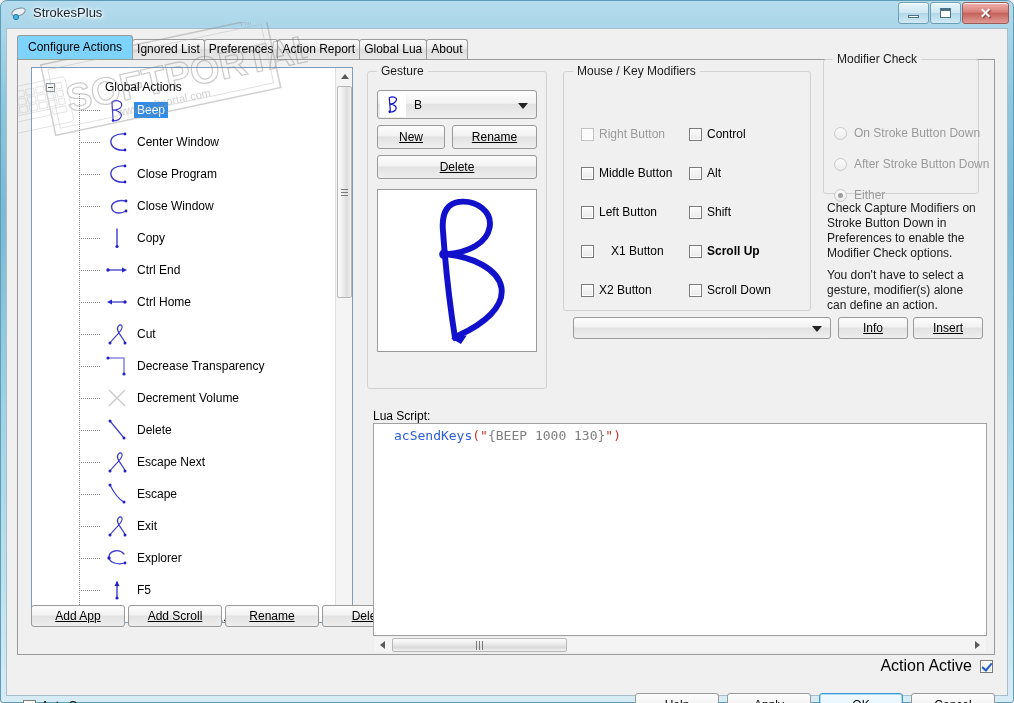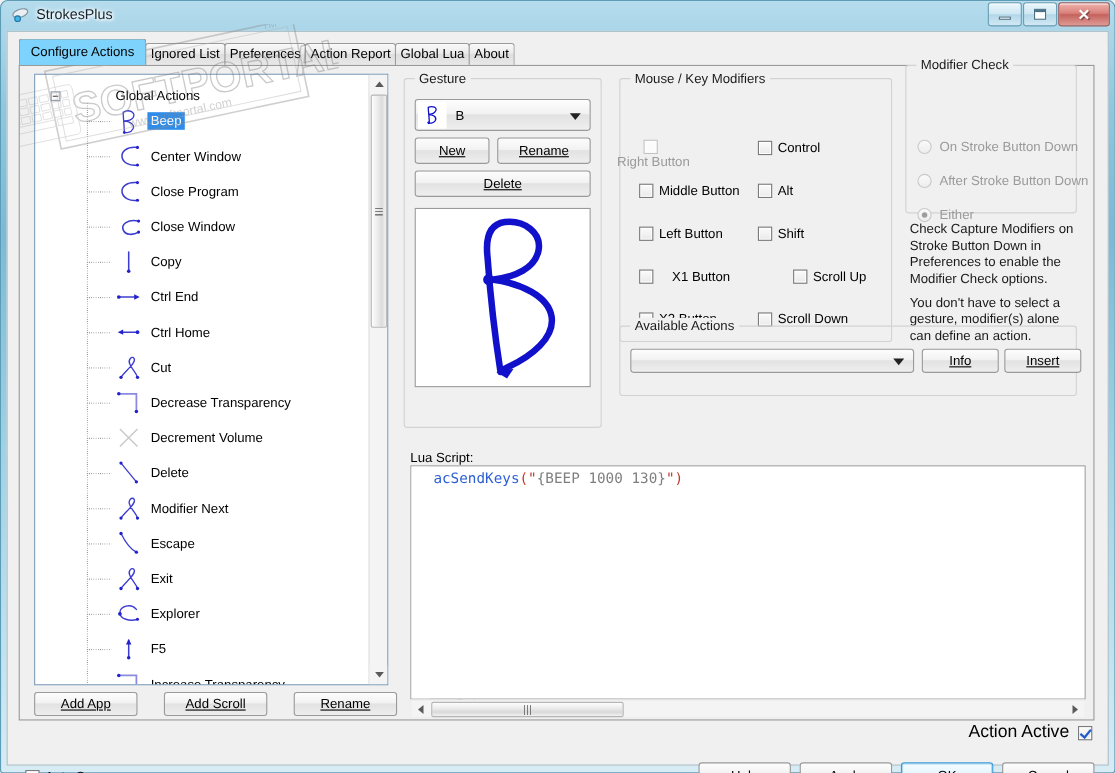--- a/index.html
+++ b/index.html
@@ -385,21 +385,21 @@
               <span class="tree-label">Delete</span>
             </div>
             <div class="tree-row">
               <span class="vline"></span>
               <span class="dotline"></span>
               <span class="gest-ico"><svg viewBox="0 0 26 26" width="30" height="26">
                   <path d="M6 22 C10 16 20 9 18 5 C16 2 12 6 14 10 C16 15 20 18 21 22" fill="none" stroke="#3c3cd0" stroke-width="1.2" stroke-linecap="round"></path>
                   <circle cx="6" cy="22" r="1.5" fill="#2222cc"></circle>
                   <circle cx="21" cy="22" r="1.5" fill="#2222cc"></circle>
                 </svg></span>
-              <span class="tree-label">Modifier Next</span>
+              <span class="tree-label">Escape Next</span>
             </div>
             <div class="tree-row">
               <span class="vline"></span>
               <span class="dotline"></span>
               <span class="gest-ico"><svg viewBox="0 0 26 26" width="30" height="26">
                   <path d="M6 4 C10 12 14 18 20 21" fill="none" stroke="#3c3cd0" stroke-width="1.2"></path>
                   <circle cx="6" cy="4" r="1.5" fill="#2222cc"></circle>
                   <circle cx="20" cy="21" r="1.5" fill="#2222cc"></circle>
                 </svg></span>
               <span class="tree-label">Escape</span>
@@ -452,21 +452,21 @@
         </div>
         <div class="sb-thumb" style="top:18px;height:212px;">
           <span class="grip-v"></span>
         </div>
         <div class="sb-arrow bottom">
           <span class="arrow-dn"></span>
         </div>
       </div>
     </div>
 
-    <div style="position:absolute;left:24px;top:600px;display:flex;gap:24px;">
+    <div style="position:absolute;left:24px;top:576px;display:flex;gap:3px;">
       <div class="btn" style="width:94px;height:22px;">Add App</div>
       <div class="btn" style="width:94px;height:22px;">Add Scroll</div>
       <div class="btn" style="width:94px;height:22px;">Rename</div>
       <div class="btn" style="width:94px;height:22px;">Delete</div>
     </div>
 
     <div class="gbox" style="left:360px;top:42px;width:180px;height:318px;">
       <div class="gbox-title">Gesture</div>
     </div>
 
@@ -491,21 +491,21 @@
                  C96 68 122 80 125 99 C128 118 108 135 82 147" fill="none" stroke="#1111cc" stroke-width="6" stroke-linecap="round" stroke-linejoin="round"></path>
         <circle cx="67" cy="65" r="5" fill="#1111cc"></circle>
         <path d="M90 147 L74 150 L84 156 Z" fill="#1111cc"></path>
       </svg>
     </div>
 
     <div class="gbox" style="left:556px;top:42px;width:248px;height:240px;">
       <div class="gbox-title">Mouse / Key Modifiers</div>
     </div>
     <div id="mod-left">
-        <div class="cbrow disabled" style="left: 554px; top: 98px; flex-direction: column;">
+        <div class="cbrow disabled" style="left: 574px; top: 98px;">
           <span class="cb inner disabled"></span>
           <span>Right Button</span>
         </div>
         <div class="cbrow" style="left: 574px; top: 137px;">
           <span class="cb inner"></span>
           <span>Middle Button</span>
         </div>
         <div class="cbrow" style="left: 574px; top: 176px;">
           <span class="cb inner"></span>
           <span>Left Button</span>
@@ -525,21 +525,21 @@
           <span>Control</span>
         </div>
         <div class="cbrow" style="left: 682px; top: 137px;">
           <span class="cb inner"></span>
           <span>Alt</span>
         </div>
         <div class="cbrow" style="left: 682px; top: 176px;">
           <span class="cb inner"></span>
           <span>Shift</span>
         </div>
-        <div class="cbrow" style="left: 714px; top: 215px;">
+        <div class="cbrow" style="left: 682px; top: 215px; font-weight: bold;">
           <span class="cb inner"></span>
           <span>Scroll Up</span>
         </div>
         <div class="cbrow" style="left: 682px; top: 254px;">
           <span class="cb inner"></span>
           <span>Scroll Down</span>
         </div>
       </div>
 
     <div class="gbox" style="left:816px;top:30px;width:156px;height:135px;">
@@ -555,23 +555,20 @@
           <span>After Stroke Button Down</span>
         </div>
         <div class="cbrow disabled" style="left: 827px; top: 159px;">
           <span class="rb sel"></span>
           <span>Either</span>
         </div>
       </div>
     <div class="helptext" style="left:820px;top:172px;width:158px;">Check Capture Modifiers on Stroke Button Down in Preferences to enable the Modifier Check options.</div>
     <div class="helptext" style="left:820px;top:239px;width:158px;">You don't have to select a gesture, modifier(s) alone can define an action.</div>
 
-    <div class="gbox" style="left:556px;top:267px;width:416px;height:64px;">
-      <div class="gbox-title">Available Actions</div>
-    </div>
     <div class="combo" style="position:absolute;left:566px;top:288px;width:258px;height:22px;">
       <span class="combo-text"></span>
       <span class="combo-arrow"></span>
     </div>
     <div class="btn" style="position:absolute;left:831px;top:288px;width:70px;height:22px;">Info</div>
     <div class="btn" style="position:absolute;left:906px;top:288px;width:70px;height:22px;">Insert</div>
 
     <div class="lua-label">Lua Script:</div>
     <div class="lua-box">
       <div class="lua-gutter"></div>

